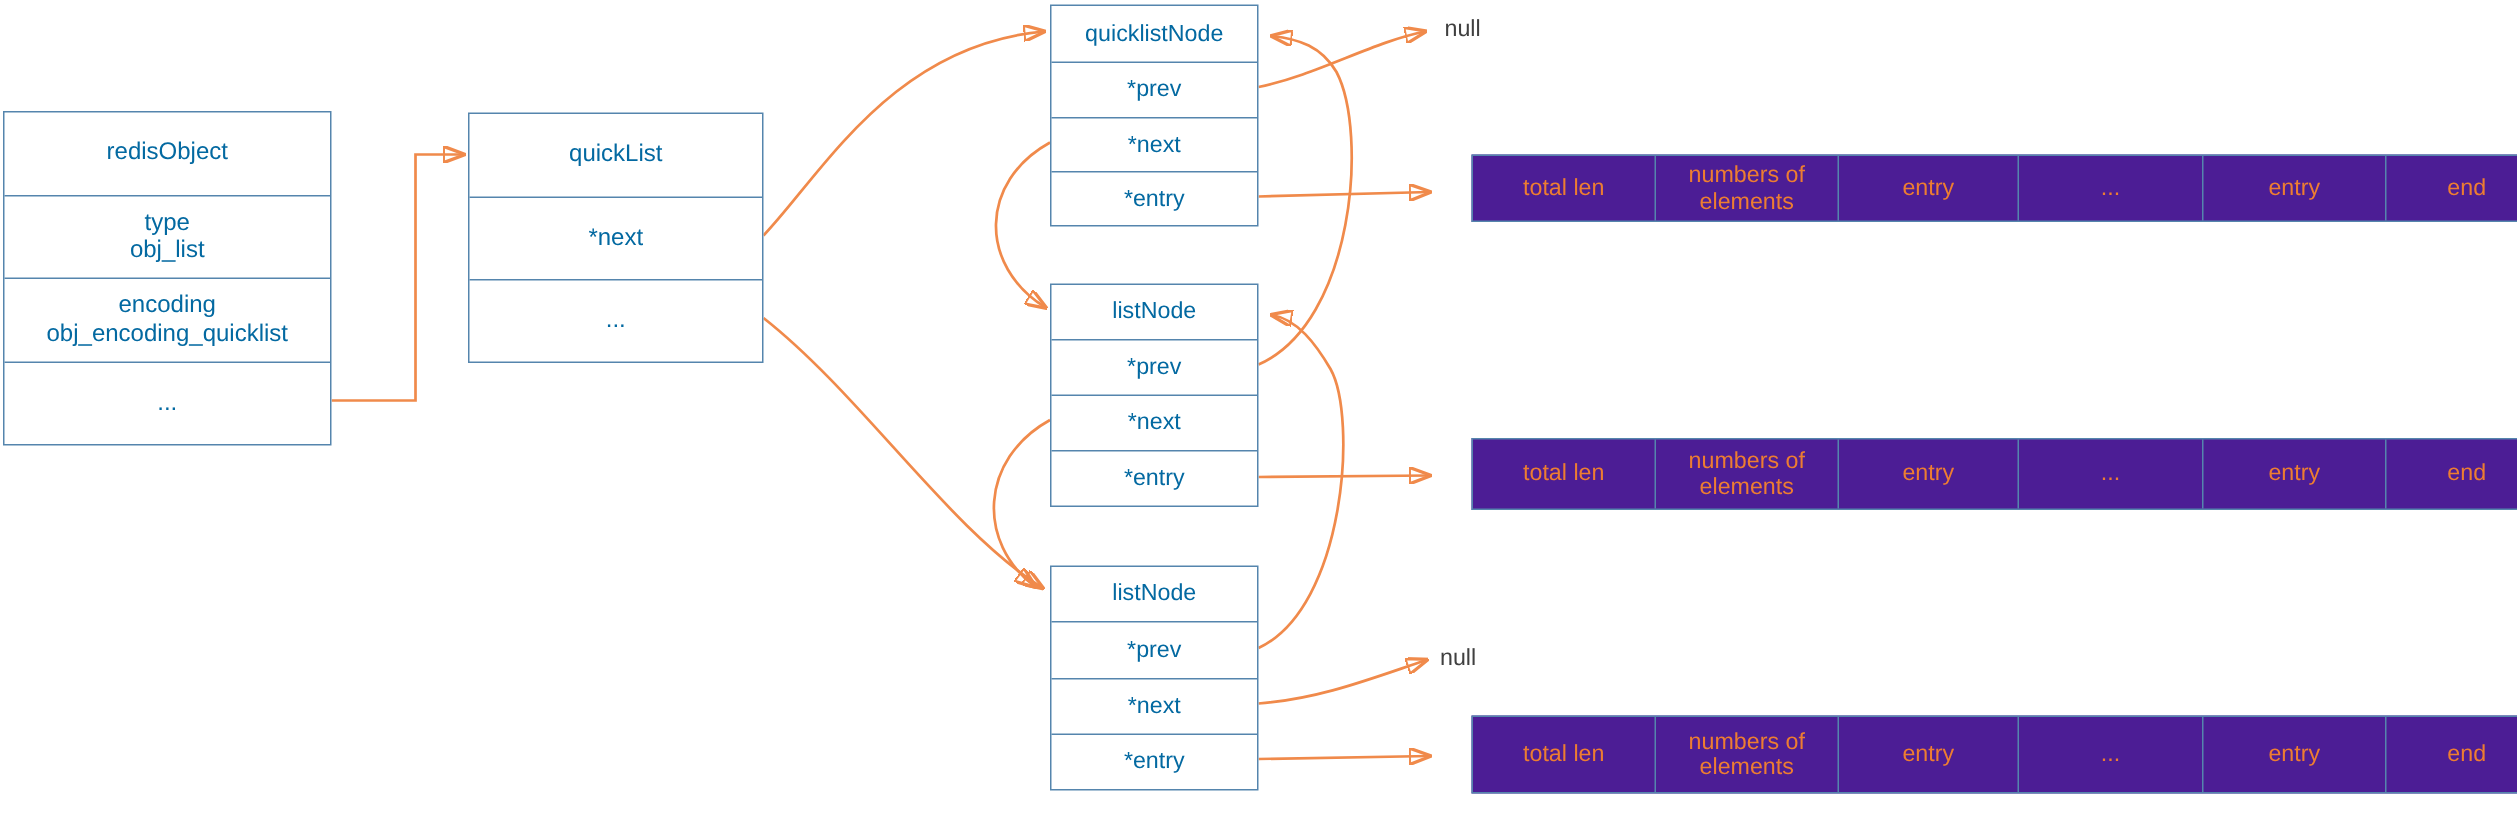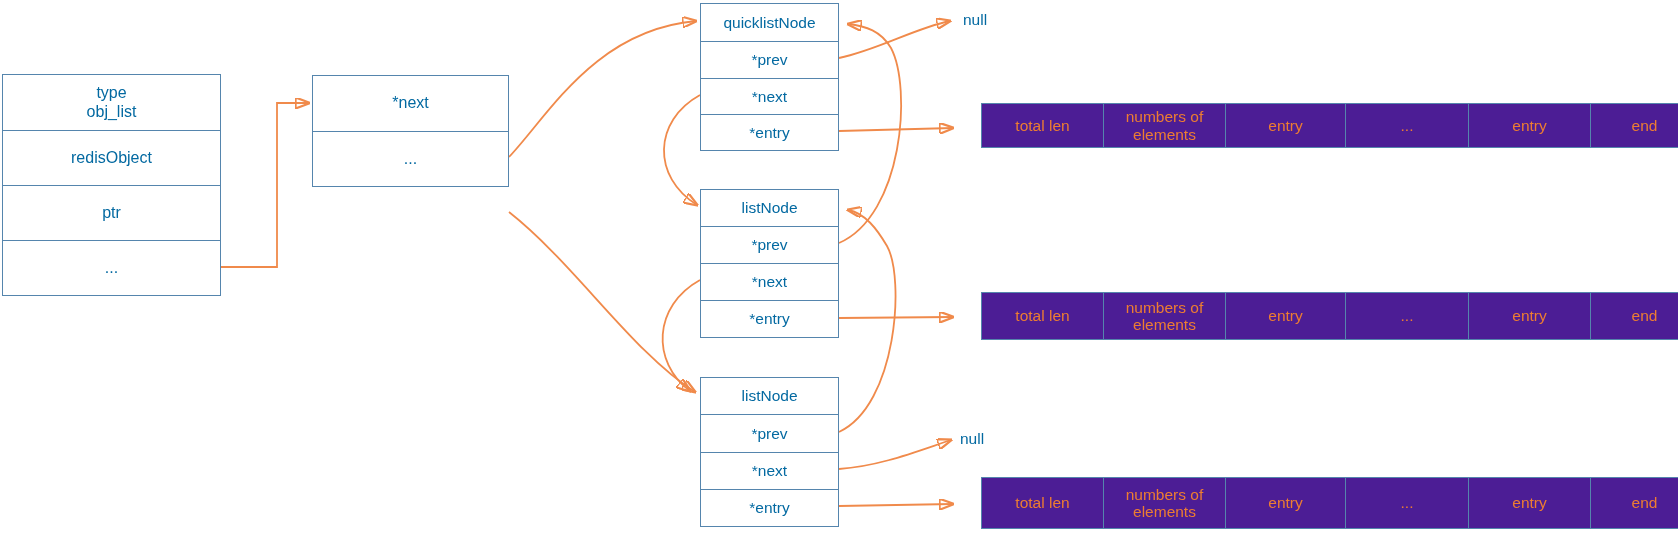--- a/index.html
+++ b/index.html
@@ -21,39 +21,41 @@
   .ziplist{
     position:absolute;display:flex;background:#4c1d95;border:1.6px solid #5585AD;
     box-sizing:border-box;color:#ED7D31;font-size:15.5px;z-index:2;margin-left:24px;
   }
   .ziplist .cell{
     display:flex;align-items:center;justify-content:center;text-align:center;
     white-space:pre-line;line-height:1.12;box-sizing:border-box;flex:0 0 auto;
   }
   .ziplist .cell + .cell{border-left:1.6px solid #5585AD;}
   .lbl{
-    position:absolute;color:#0369a1;font-size:15.5px;line-height:20px;z-index:2;
+    position:absolute;color:#404040;font-size:15.5px;line-height:20px;z-index:2;
   }
   #wires{position:absolute;left:0;top:0;z-index:1;}
   #wires path{fill:none;stroke:#F08A4B;stroke-width:1.8px;}
 </style>
 </head>
 <body>
 
 <div id="canvas">
 
   <div class="box big" style="left:2px;top:74px;width:219px">
+    <div class="r" style="height:55px">redisObject</div>
     <div class="r" style="height:55px">type
 obj_list</div>
-    <div class="r" style="height:55px">redisObject</div>
-    <div class="r" style="height:55px">ptr</div>
+    <div class="r" style="height:56px">encoding
+obj_encoding_quicklist</div>
     <div class="r" style="height:55px">...</div>
   </div>
 
   <div class="box big" style="left:312px;top:75px;width:197px">
+    <div class="r" style="height:55px">quickList</div>
     <div class="r" style="height:55px">*next</div>
     <div class="r" style="height:55px">...</div>
   </div>
 
   <div class="box node" style="left:700px;top:3px;width:139px">
     <div class="r" style="height:37px">quicklistNode</div>
     <div class="r" style="height:37px">*prev</div>
     <div class="r" style="height:36px">*next</div>
     <div class="r" style="height:36px">*entry</div>
   </div>

